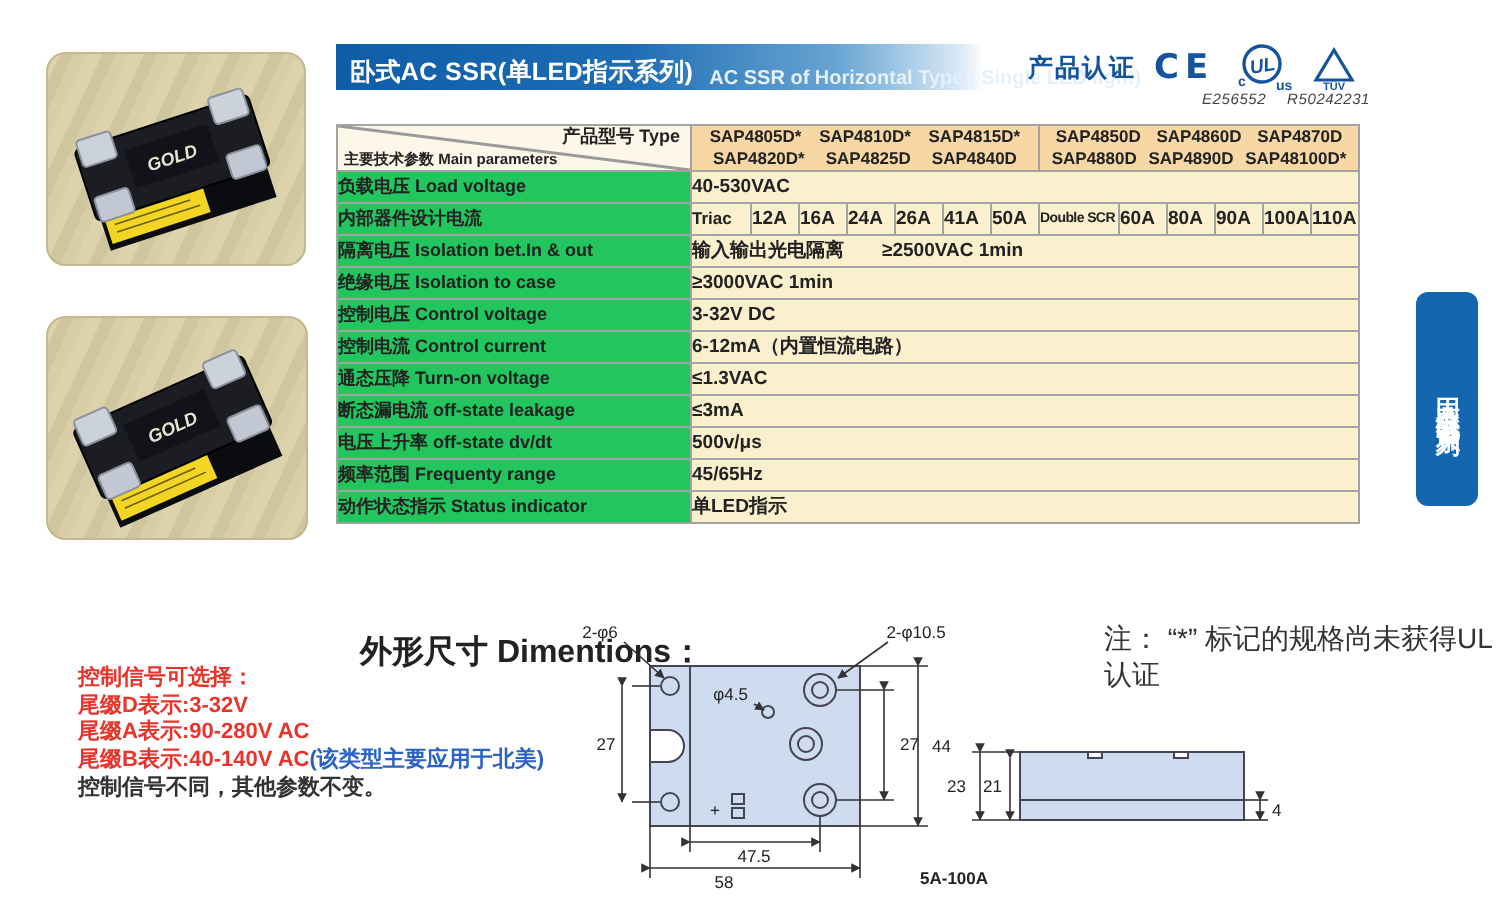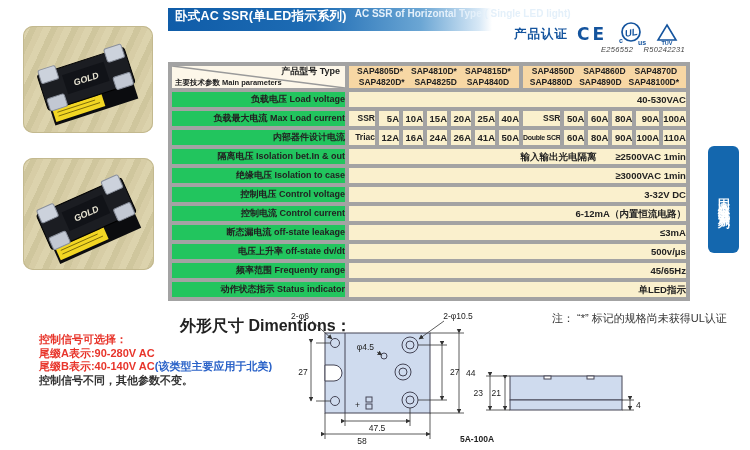--- a/index.html
+++ b/index.html
@@ -7,58 +7,58 @@
        font-family:"Liberation Sans","DejaVu Sans",sans-serif;color:#222;}
   .abs{position:absolute;}
 
   
   .tile{position:absolute;border-radius:10px;
         background:repeating-linear-gradient(115deg,#dcd3ad 0 7px,#cfc69d 7px 13px,#d7cda6 13px 19px);
         box-shadow:inset 0 0 0 1px #c3b98f;}
   .tile svg{display:block;width:100%;height:100%;}
 
   
-  .titlebar{left:168px;top:8px;width:324px;height:23px;display:flex;align-items:flex-start;
+  .titlebar{left:168px;top:22px;width:324px;height:23px;display:flex;align-items:flex-end;
             background:linear-gradient(90deg,#0f5ca8 0%,#1e6cb4 45%,#6ba6d4 78%,#d7e8f6 96%,#ffffff 100%);
             padding-left:7px;box-sizing:border-box;white-space:nowrap;}
   .title-zh{font-size:12.5px;font-weight:bold;color:#ffffff;letter-spacing:0.2px;}
   .title-en{font-size:10px;font-weight:bold;color:#e4f0fa;margin-left:8px;}
 
   
   .cert{left:514px;top:21px;height:26px;display:flex;align-items:center;gap:9px;}
   .cert-label{font-size:12.5px;font-weight:bold;color:#14549e;letter-spacing:1px;white-space:nowrap;}
   .ce-mark{font-size:17px;font-weight:bold;color:#14549e;letter-spacing:3px;font-family:"DejaVu Sans",sans-serif;}
   .cert-codes{left:601px;top:45px;font-size:7.5px;color:#444;letter-spacing:0.3px;white-space:nowrap;font-style:italic;}
   .cert-codes span{margin-right:8px;}
 
   
   table.spec{position:absolute;left:168px;top:62px;border-collapse:collapse;table-layout:fixed;
              font-size:9px;line-height:1.05;}
-  table.spec td,table.spec th{border:4px solid #a3a3a3;padding:0;height:15px;overflow:hidden;
-             white-space:nowrap;text-align:right;font-weight:bold;color:#222;}
+  table.spec td,table.spec th{border:1px solid #a3a3a3;padding:0;height:15px;overflow:hidden;
+             white-space:nowrap;text-align:left;font-weight:bold;color:#222;}
   td.lbl{background:#22c55e;text-align:left;padding-left:4px;font-size:9px;}
   td.val{background:#faf0cd;font-size:9.5px;}
   td.typ{background:#faf0cd;font-size:8.5px;}
   td.typ2{background:#faf0cd;font-size:7px;letter-spacing:-0.3px;}
   th.models{background:#f7d7a4;border:1px solid #c8863c;height:22px;font-size:8.5px;}
   th.corner{background:#fdf7e9;border:1px solid #c8863c;position:relative;height:22px;}
   th.corner .diag{position:absolute;inset:0;width:100%;height:100%;}
   th.corner .c-top{position:absolute;right:5px;top:1px;font-size:9px;font-weight:bold;}
   th.corner .c-bot{position:absolute;left:3px;bottom:1px;font-size:7.5px;font-weight:bold;}
   .mline{display:flex;justify-content:space-evenly;align-items:center;height:11px;}
 
   
   .side-tab{left:708px;top:146px;width:31px;height:107px;background:#1467ae;border-radius:6px;
             display:flex;align-items:center;justify-content:center;}
   .side-tab span{writing-mode:vertical-rl;text-orientation:upright;color:#fff;font-weight:bold;
             font-size:12px;letter-spacing:3px;}
 
   
   .dim-heading{left:180px;top:316px;font-size:16px;color:#222;font-weight:bold;}
-  .ul-note{left:552px;top:311px;font-size:11px;color:#333;}
+  .ul-note{left:552px;top:311px;font-size:14px;color:#333;}
   .remarks{left:39px;top:333px;font-size:11px;font-weight:bold;line-height:13.7px;white-space:nowrap;}
   .remarks .red{color:#e8352b;}
   .remarks .blu{color:#2a62c8;}
   .remarks .drk{color:#333;}
 
   
   svg.drawing{position:absolute;left:282px;top:312px;width:440px;height:136px;}
   svg.drawing text{font-family:"Liberation Sans",sans-serif;font-size:8.5px;fill:#222;}
   text.big{font-size:11px;font-weight:bold;fill:#111;}
 </style>
@@ -175,36 +175,20 @@
         <span>SAP4890D</span>
         <span>SAP48100D*</span>
       </div>
     </th>
   </tr>
   <tr>
     <td class="lbl">负载电压 Load voltage</td>
     <td class="val" colspan="13">40-530VAC</td>
   </tr>
   <tr>
-    <td class="lbl">负载最大电流 Max Load current</td>
-    <td class="typ">SSR</td>
-    <td class="val">5A</td>
-    <td class="val">10A</td>
-    <td class="val">15A</td>
-    <td class="val">20A</td>
-    <td class="val">25A</td>
-    <td class="val">40A</td>
-    <td class="typ">SSR</td>
-    <td class="val">50A</td>
-    <td class="val">60A</td>
-    <td class="val">80A</td>
-    <td class="val">90A</td>
-    <td class="val">100A</td>
-  </tr>
-  <tr>
     <td class="lbl">内部器件设计电流</td>
     <td class="typ">Triac</td>
     <td class="val">12A</td>
     <td class="val">16A</td>
     <td class="val">24A</td>
     <td class="val">26A</td>
     <td class="val">41A</td>
     <td class="val">50A</td>
     <td class="typ2">Double SCR</td>
     <td class="val">60A</td>
@@ -223,20 +207,24 @@
   </tr>
   <tr>
     <td class="lbl">控制电压 Control voltage</td>
     <td class="val" colspan="13">3-32V DC</td>
   </tr>
   <tr>
     <td class="lbl">控制电流 Control current</td>
     <td class="val" colspan="13">6-12mA（内置恒流电路）</td>
   </tr>
   <tr>
+    <td class="lbl">通态压降 Turn-on voltage</td>
+    <td class="val" colspan="13">≤1.3VAC</td>
+  </tr>
+  <tr>
     <td class="lbl">断态漏电流 off-state leakage</td>
     <td class="val" colspan="13">≤3mA</td>
   </tr>
   <tr>
     <td class="lbl">电压上升率 off-state dv/dt</td>
     <td class="val" colspan="13">500v/μs</td>
   </tr>
   <tr>
     <td class="lbl">频率范围 Frequenty range</td>
     <td class="val" colspan="13">45/65Hz</td>
@@ -250,20 +238,21 @@
 
 <div class="abs side-tab">
   <span>固态继电器系列</span>
 </div>
 
 <div class="abs dim-heading">外形尺寸 Dimentions：</div>
 <div class="abs ul-note">注： “*” 标记的规格尚未获得UL认证</div>
 
 <div class="abs remarks">
   <div class="red">控制信号可选择：</div>
+  <div class="red">尾缀D表示:3-32V</div>
   <div class="red">尾缀A表示:90-280V AC</div>
   <div><span class="red">尾缀B表示:40-140V AC</span><span class="blu">(该类型主要应用于北美)</span></div>
   <div class="drk">控制信号不同，其他参数不变。</div>
 </div>
 
 <svg class="drawing" viewBox="0 0 440 136">
   <defs>
     <marker id="ar" markerWidth="7" markerHeight="7" refX="5.5" refY="3" orient="auto">
       <path d="M0,0 L6,3 L0,6 Z" fill="#333"></path>
     </marker>

